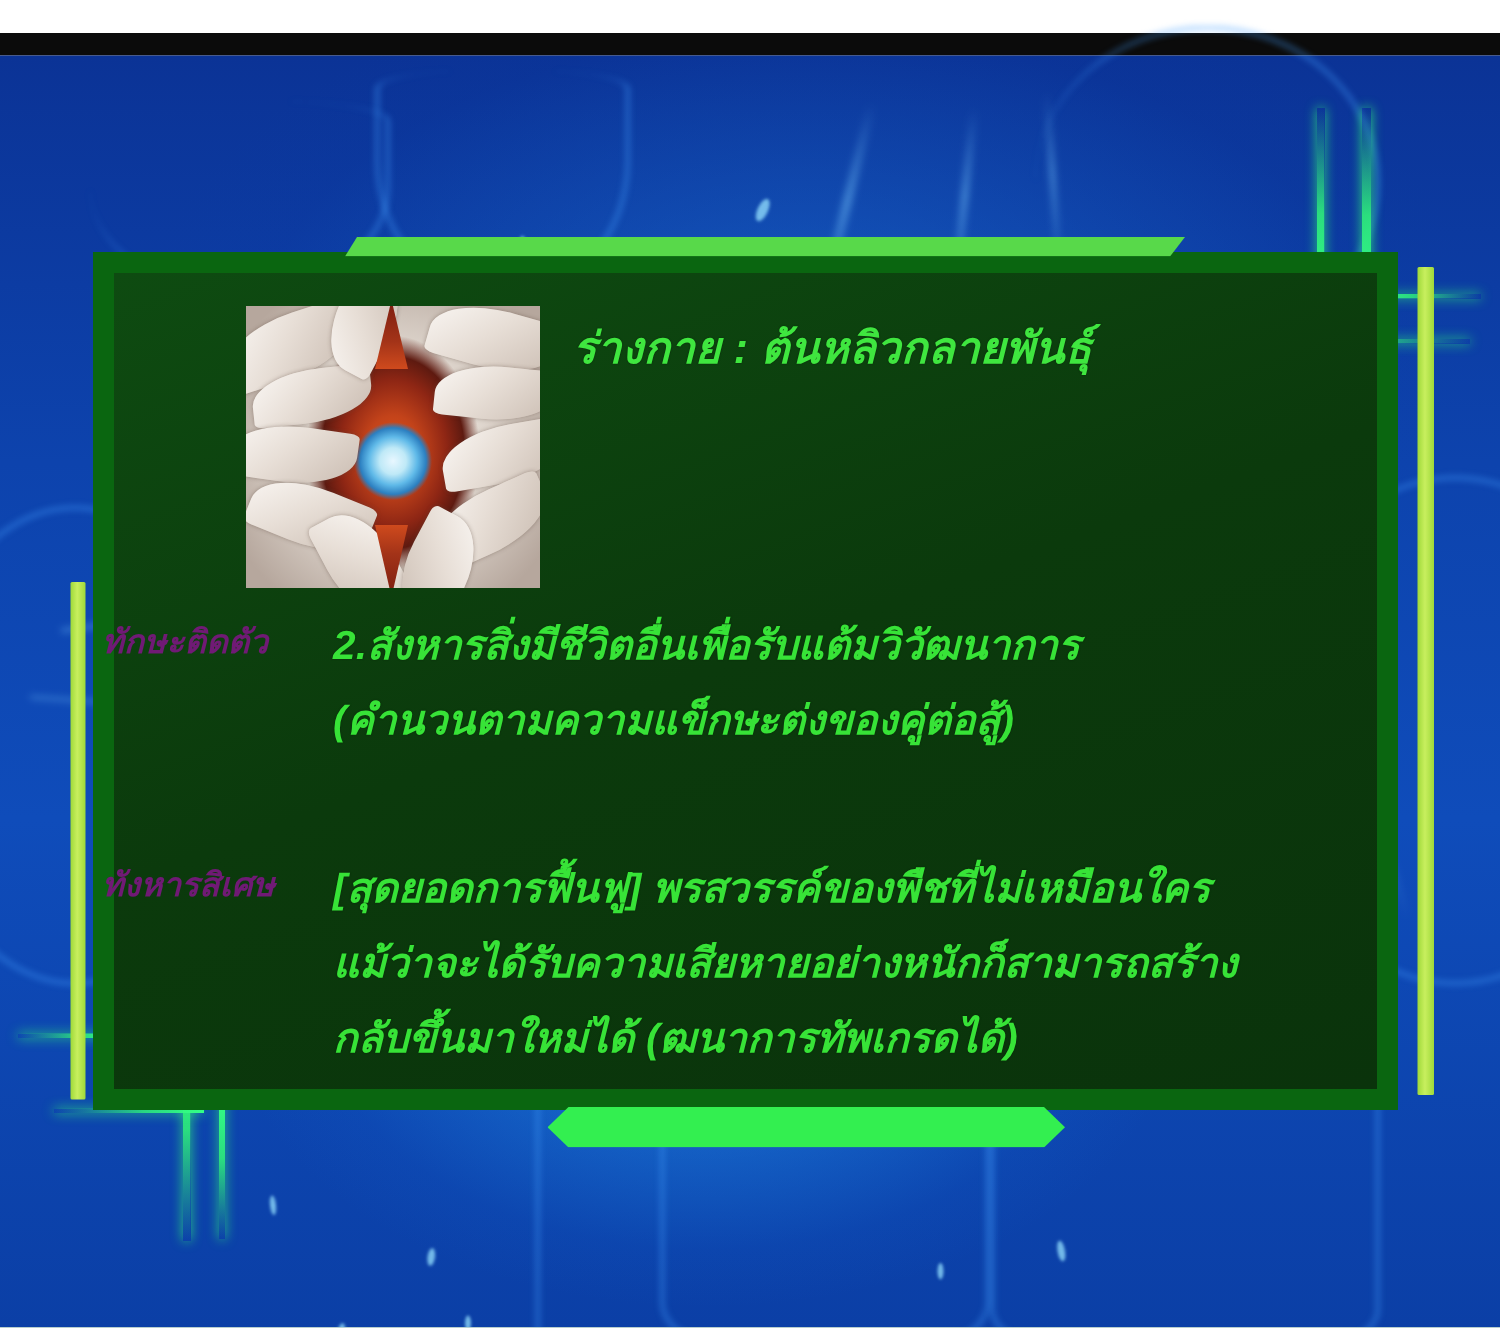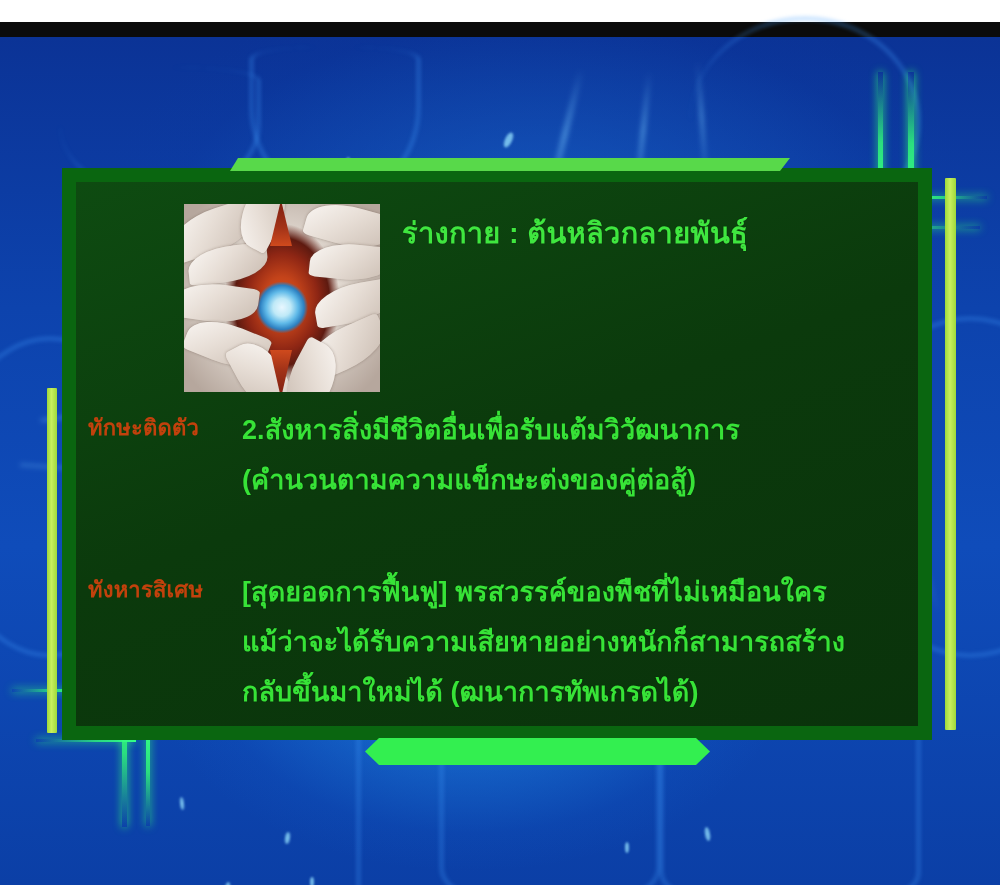--- a/index.html
+++ b/index.html
@@ -123,22 +123,22 @@
     position: absolute;
     left: 365px; top: 738px;
     width: 345px; height: 27px;
     background: #33ef50;
     clip-path: polygon(14px 0, calc(100% - 14px) 0, 100% 50%, calc(100% - 14px) 100%, 14px 100%, 0 50%);
   }
 
   
   .content {
     position: absolute;
-    left: 66px; top: 168px;
-    width: 850px; height: 572px;
+    left: 46px; top: 168px;
+    width: 850px; height: 572px; font-style: italic;
   }
 
   .header-row {
     position: absolute;
     left: 0; top: 0;
     width: 870px; height: 220px;
   }
 
   .avatar-frame {
     position: absolute;
@@ -187,21 +187,21 @@
     left: 0;
     width: 870px;
   }
   .skill-block.passive { top: 238px; }
   .skill-block.special { top: 400px; }
 
   .skill-label {
     position: absolute;
     left: 22px; top: 4px;
     width: 150px;
-    color: #c2410c;
+    color: #701a75;
     font-size: 22px;
     font-weight: bold;
     text-align: left;
     letter-spacing: 0.2px;
     white-space: nowrap;
   }
   .skill-lines {
     position: absolute;
     left: 176px; top: 0;
     width: 690px;

